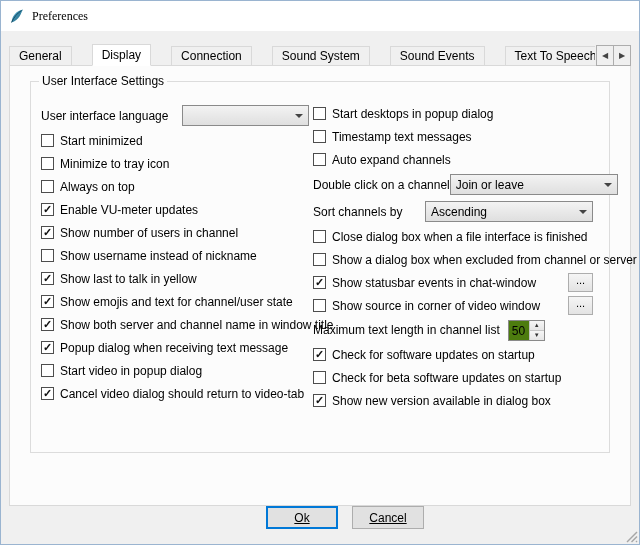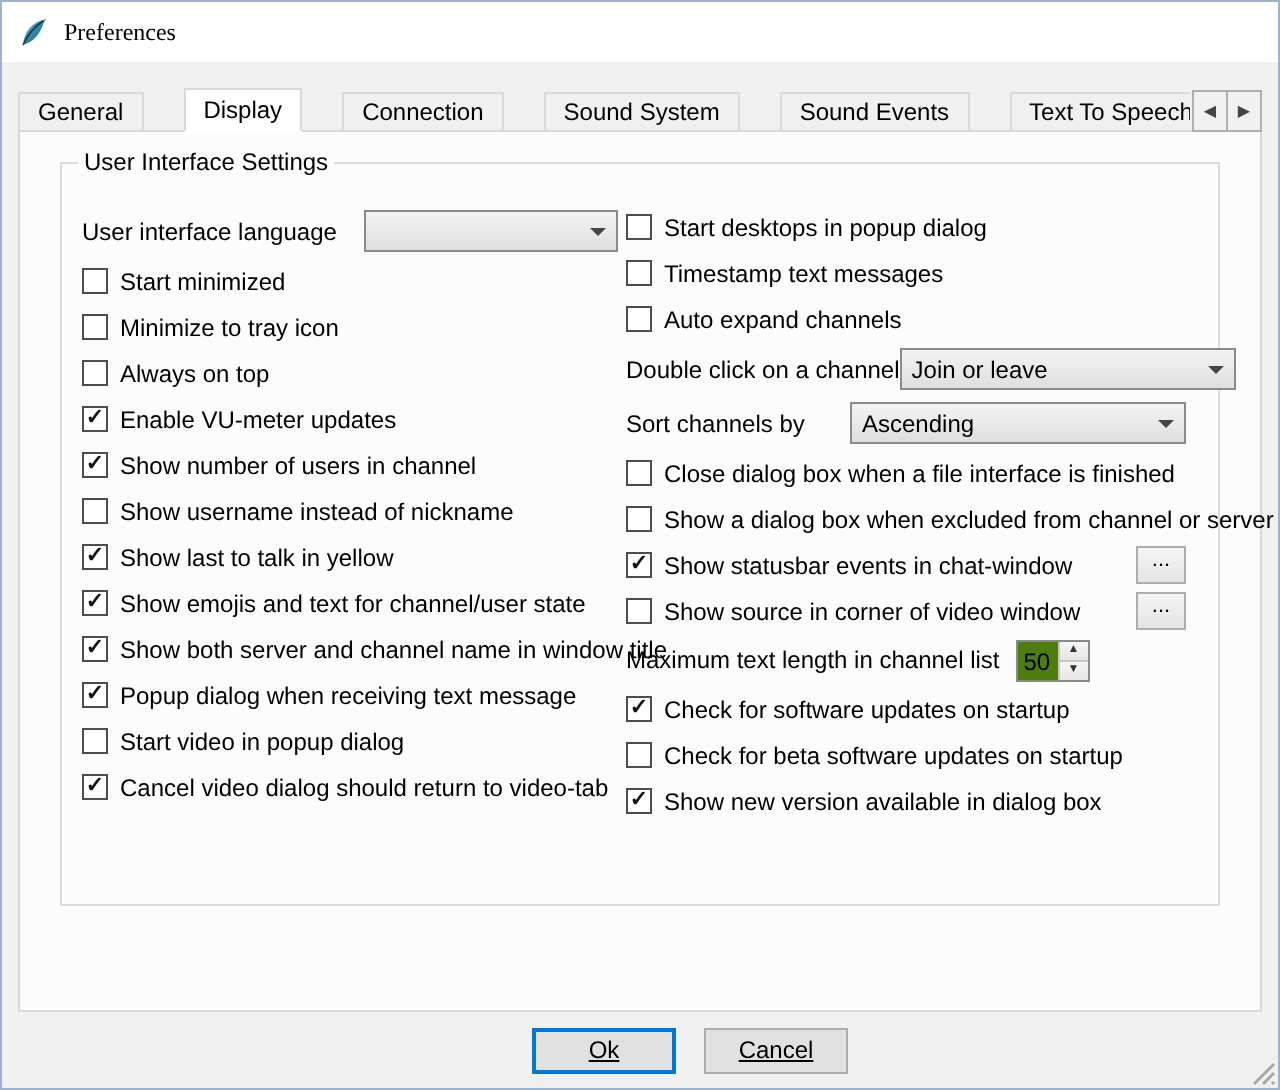--- a/index.html
+++ b/index.html
@@ -31,21 +31,21 @@
   .wcombo{width:168px;}
   .chk{display:flex;align-items:center;gap:6px;cursor:default;min-width:0;}
   .box{width:13px;height:13px;border:1px solid #4d4d4d;background:#fff;font-size:11px;line-height:11px;text-align:center;color:#111;flex:0 0 13px;font-weight:600;}
   .mini{margin-left:auto;width:25px;height:19px;border:1px solid #adadad;background:linear-gradient(#f5f5f5,#e3e3e3);font-size:11px;line-height:9px;padding:0 0 5px;font-family:inherit;}
   .spinrow{height:26px;}
   .spin{display:inline-flex;margin-left:8px;border:1px solid #8a8a8a;background:#4d7c0f;height:21px;align-items:stretch;}
   .spin .val{width:20px;padding:3px 0 0 3px;font-size:12px;}
   .sbtns{display:flex;flex-direction:column;width:15px;border-left:1px solid #c5c5c5;}
   .sb{flex:1;display:flex;align-items:center;justify-content:center;font-size:6px;color:#333;background:linear-gradient(#f6f6f6,#e6e6e6);}
   .sb + .sb{border-top:1px solid #c5c5c5;}
-  .footer{position:absolute;left:0;right:0;bottom:0;height:38px;display:flex;align-items:center;justify-content:center;gap:14px;padding-left:50px;}
+  .footer{position:absolute;left:0;right:0;bottom:0;height:38px;display:flex;justify-content:center;gap:14px;padding-left:50px;}
   .btn{width:72px;height:23px;border:1px solid #adadad;background:#e1e1e1;font-size:12px;font-family:inherit;text-decoration:underline;}
   .btn.default{border-color:var(--accent,#0078d7);box-shadow:inset 0 0 0 1px var(--accent,#0078d7);}
   .grip{position:absolute;right:1px;bottom:1px;width:14px;height:14px;}
 </style>
 </head>
 <body>
 
 <div class="window">
 
   <div class="titlebar">

